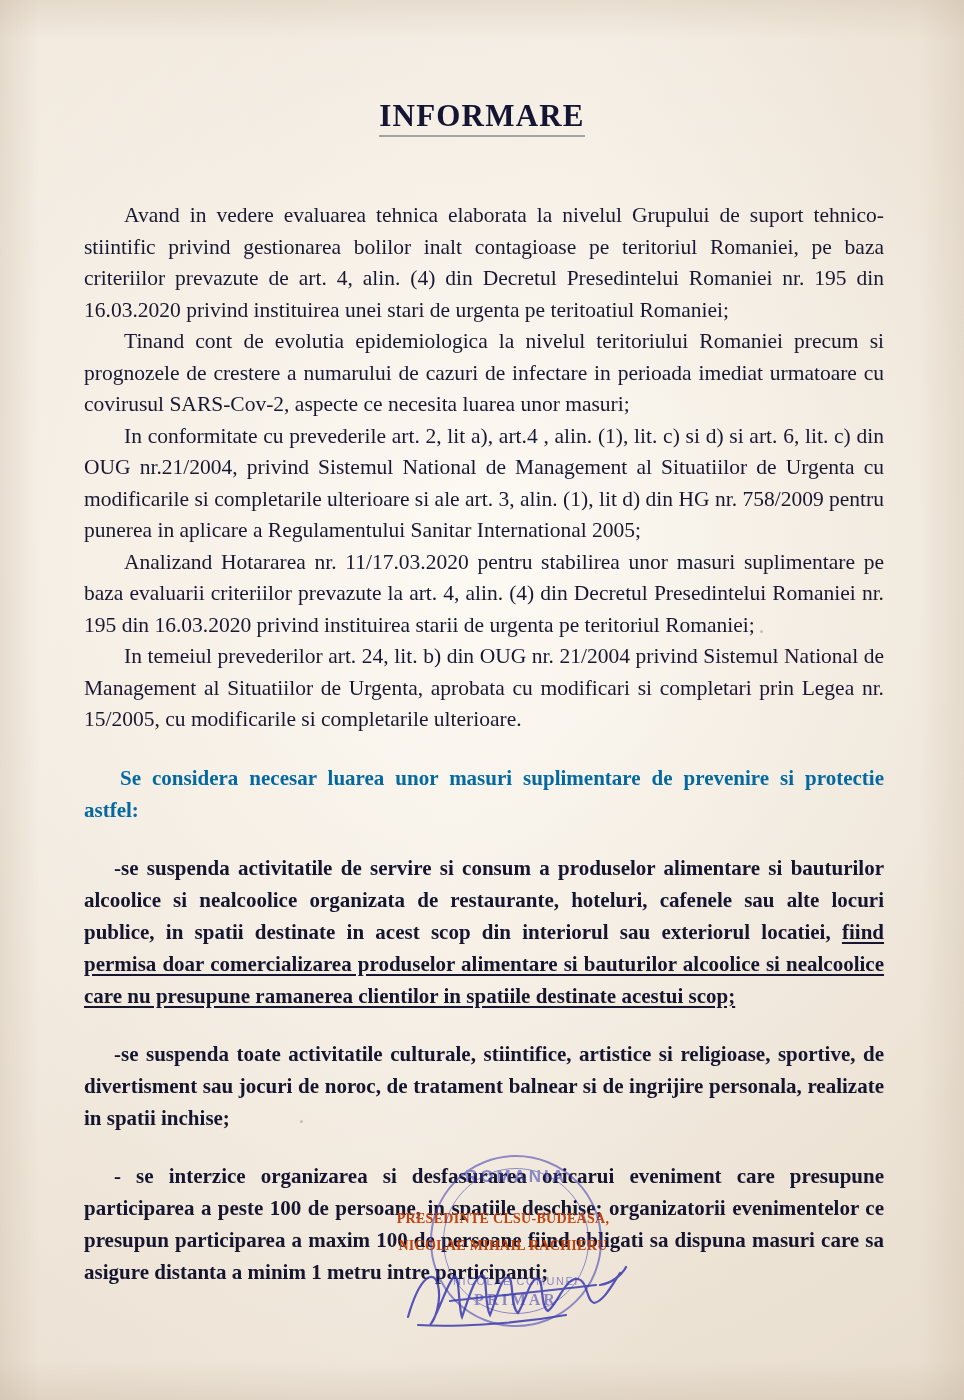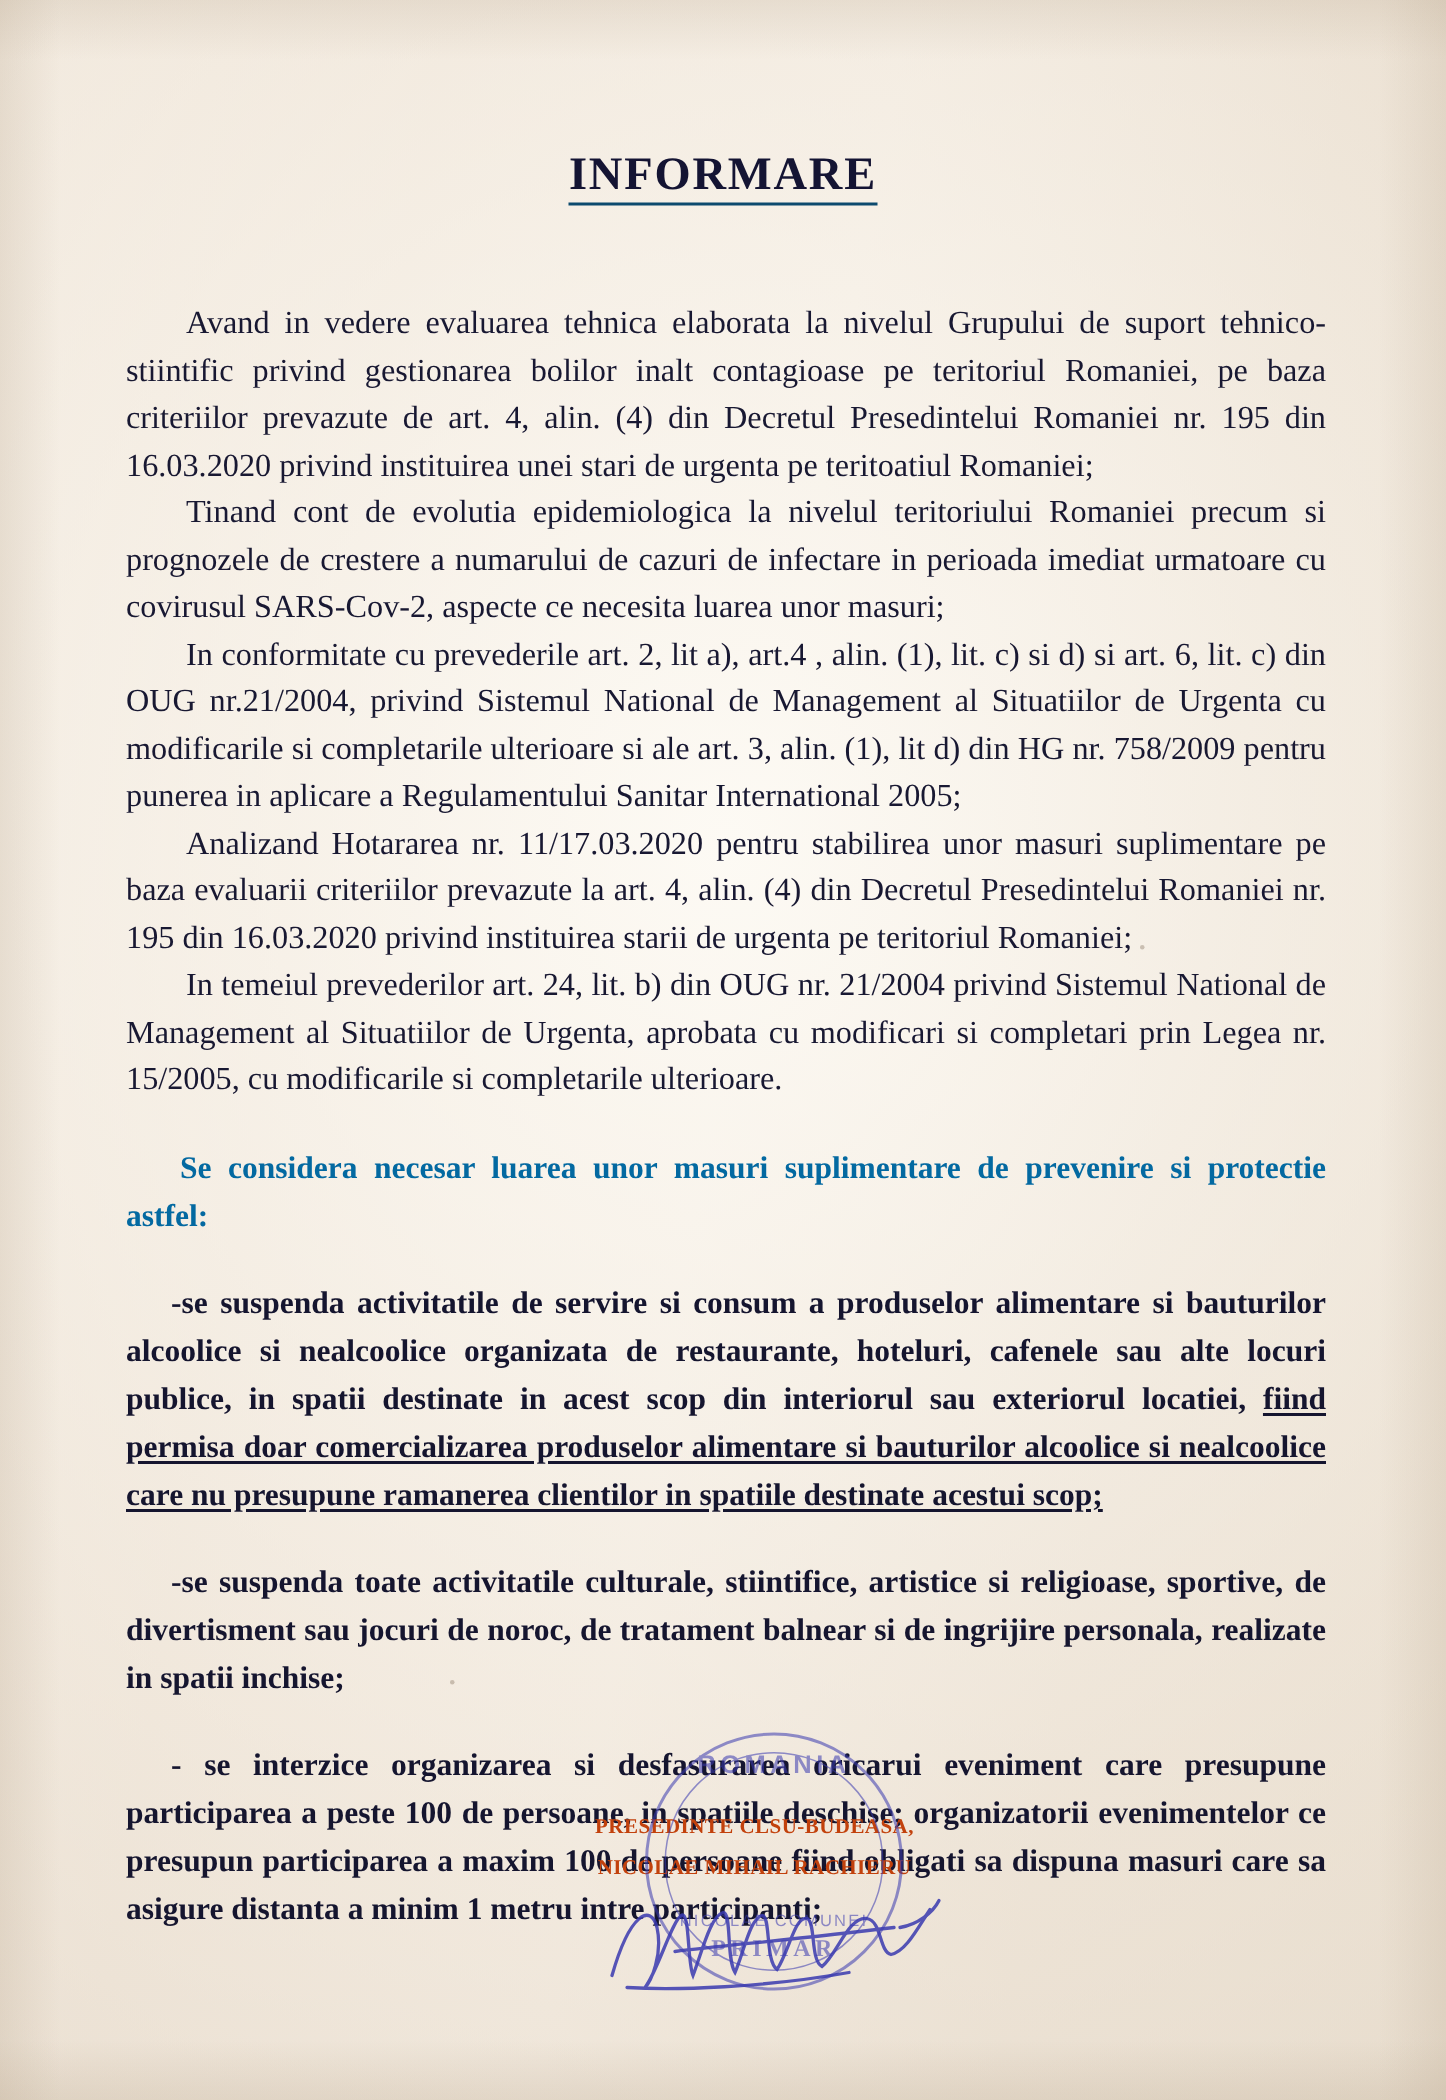--- a/index.html
+++ b/index.html
@@ -44,21 +44,21 @@
     top: 98px;
     left: 0;
     width: 100%;
     text-align: center;
     font-size: 31px;
     font-weight: bold;
     letter-spacing: 1.2px;
     color: #141433;
   }
   .doc-title span {
-    border-bottom: 2px solid #0c4a6e;
+    border-bottom: 2px solid #a3a3a3;
     padding-bottom: 2px;
   }
   .body-block {
     position: absolute;
     top: 200px;
     left: 84px;
     width: 800px;
   }
   p.para {
     margin: 0;

